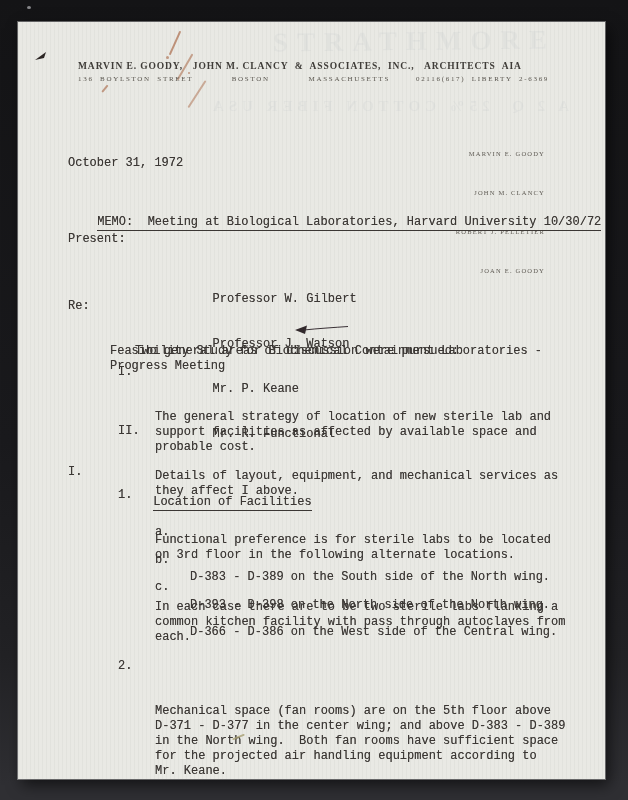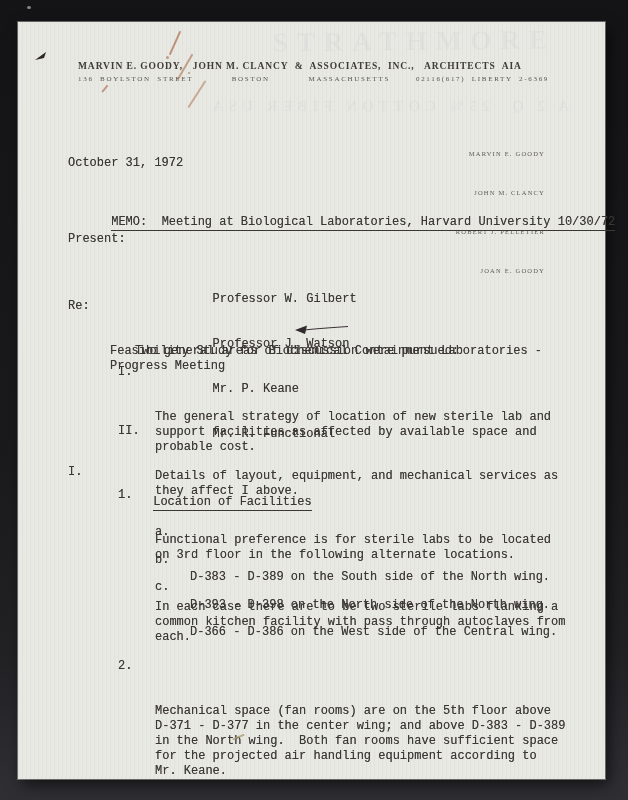--- a/index.html
+++ b/index.html
@@ -26,21 +26,21 @@
   
   .letterhead{position:absolute;left:60px;top:39px;width:466px;color:#44403c;}
   .firm{font-family:"Liberation Serif",serif;font-weight:bold;font-size:9.5px;letter-spacing:.9px;white-space:pre;color:#3f3c38;}
   .addr-row{display:flex;justify-content:space-between;margin-top:4px;font-family:"Liberation Serif",serif;font-size:7px;letter-spacing:1.7px;word-spacing:3px;color:#5a564f;white-space:pre;}
   .partners{position:absolute;right:60px;top:99px;text-align:right;font-family:"Liberation Serif",serif;font-size:6.5px;letter-spacing:1.2px;line-height:13px;color:#5e5a53;white-space:pre;}
   
   .tw{position:absolute;font-family:"Liberation Mono","DejaVu Sans Mono",monospace;font-size:12px;line-height:15px;color:#3b3734;white-space:pre;text-shadow:0 0 .5px rgba(59,55,52,.6);}
   .u{border-bottom:1px solid currentColor;padding-bottom:1px;}
   .lbl{position:absolute;top:0;white-space:pre;}
   .date{left:50px;top:134px;text-align:right;}
-  .memo-title{left:50px;top:178px;}
+  .memo-title{left:36px;top:178px;}
   .present{left:137px;top:210px;}
   .present .lbl{left:-87px;}
   .present-row{position:relative;height:15px;}
   .arrow-svg{position:absolute;left:139px;top:2px;}
   .re{left:92px;top:277px;}
   .re .lbl{left:-42px;}
   .intro{left:100px;top:322px;margin-left:17px;}
   .area-1{left:137px;top:343px;}
   .area-2{left:137px;top:402px;}
   .area-1 .lbl,.area-2 .lbl,.point .lbl{left:-37px;}

